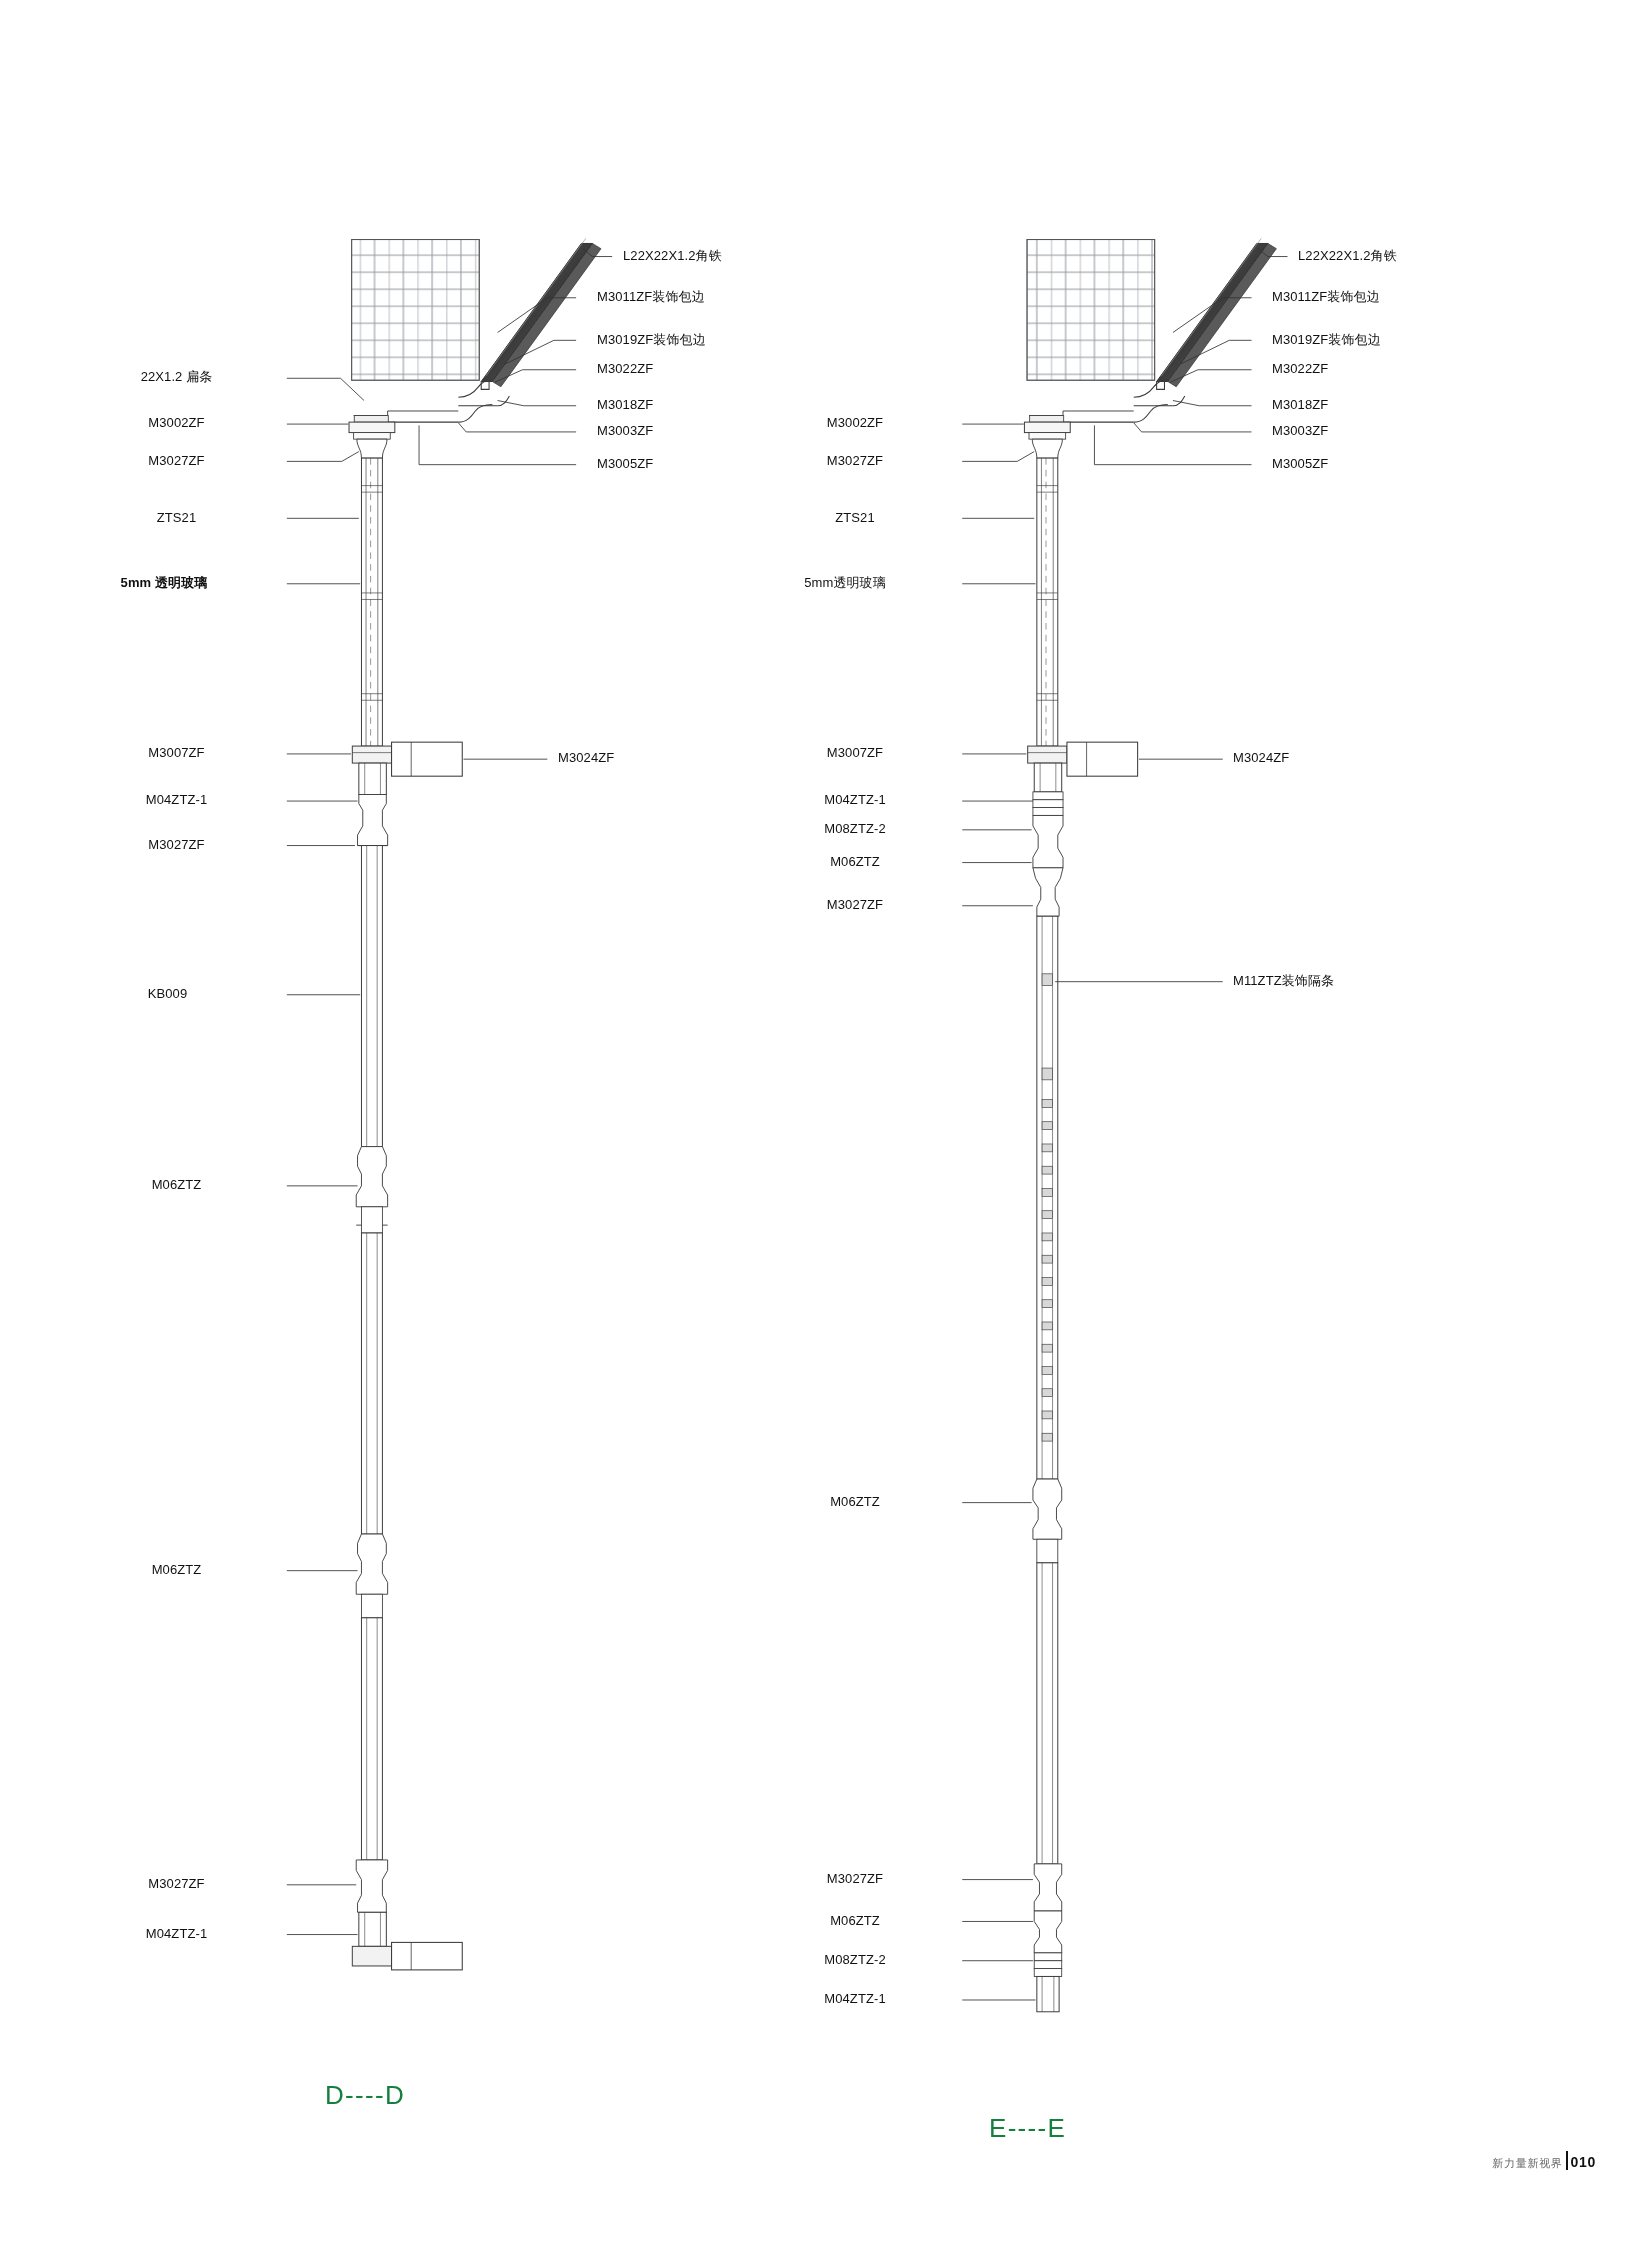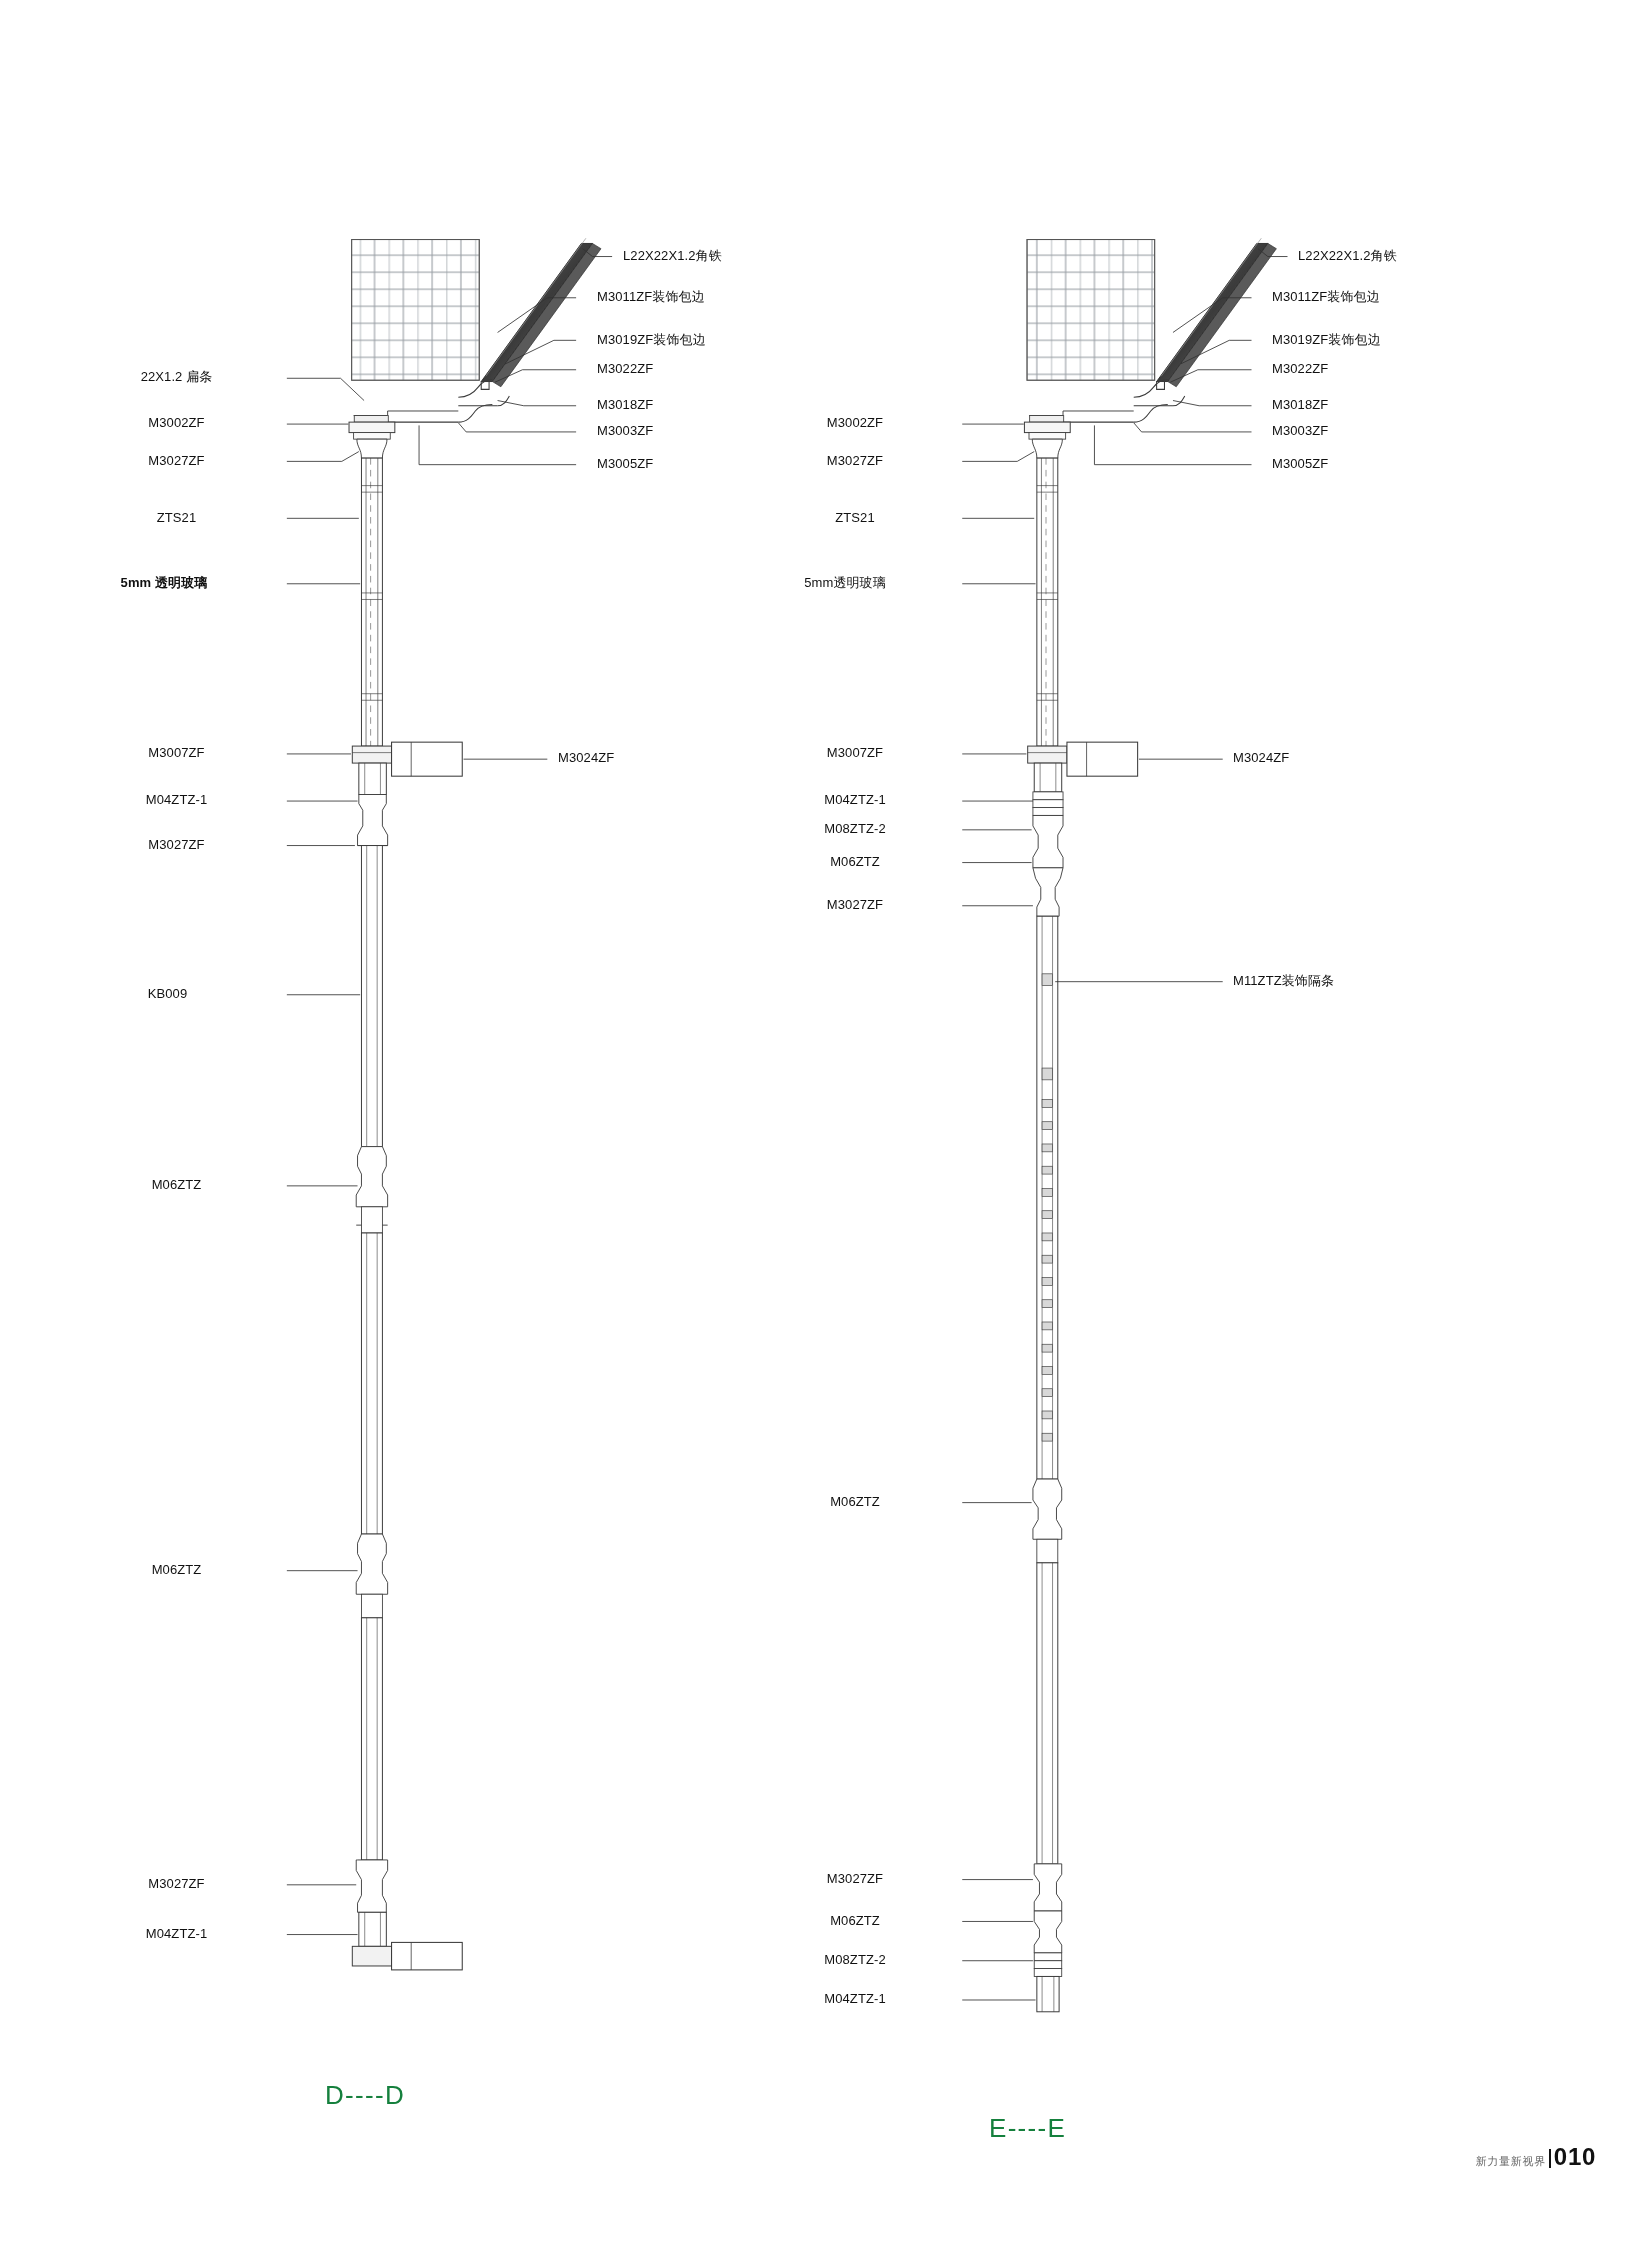--- a/index.html
+++ b/index.html
@@ -58,21 +58,21 @@
   }
   .footer .bar {
     display: inline-block;
     width: 2px;
     height: 18.3px;
     background: #111111;
     position: relative;
     top: 2.6px;
   }
   .footer .pg {
-    font-size: 24px;
+    font-size: 14px;
     font-weight: bold;
     color: #111111;
     letter-spacing: 0.7px;
   }
 
   svg { display:block; }
   .drawing {
     position: absolute;
     top: 0; left: 0;
     width: 1647px;

